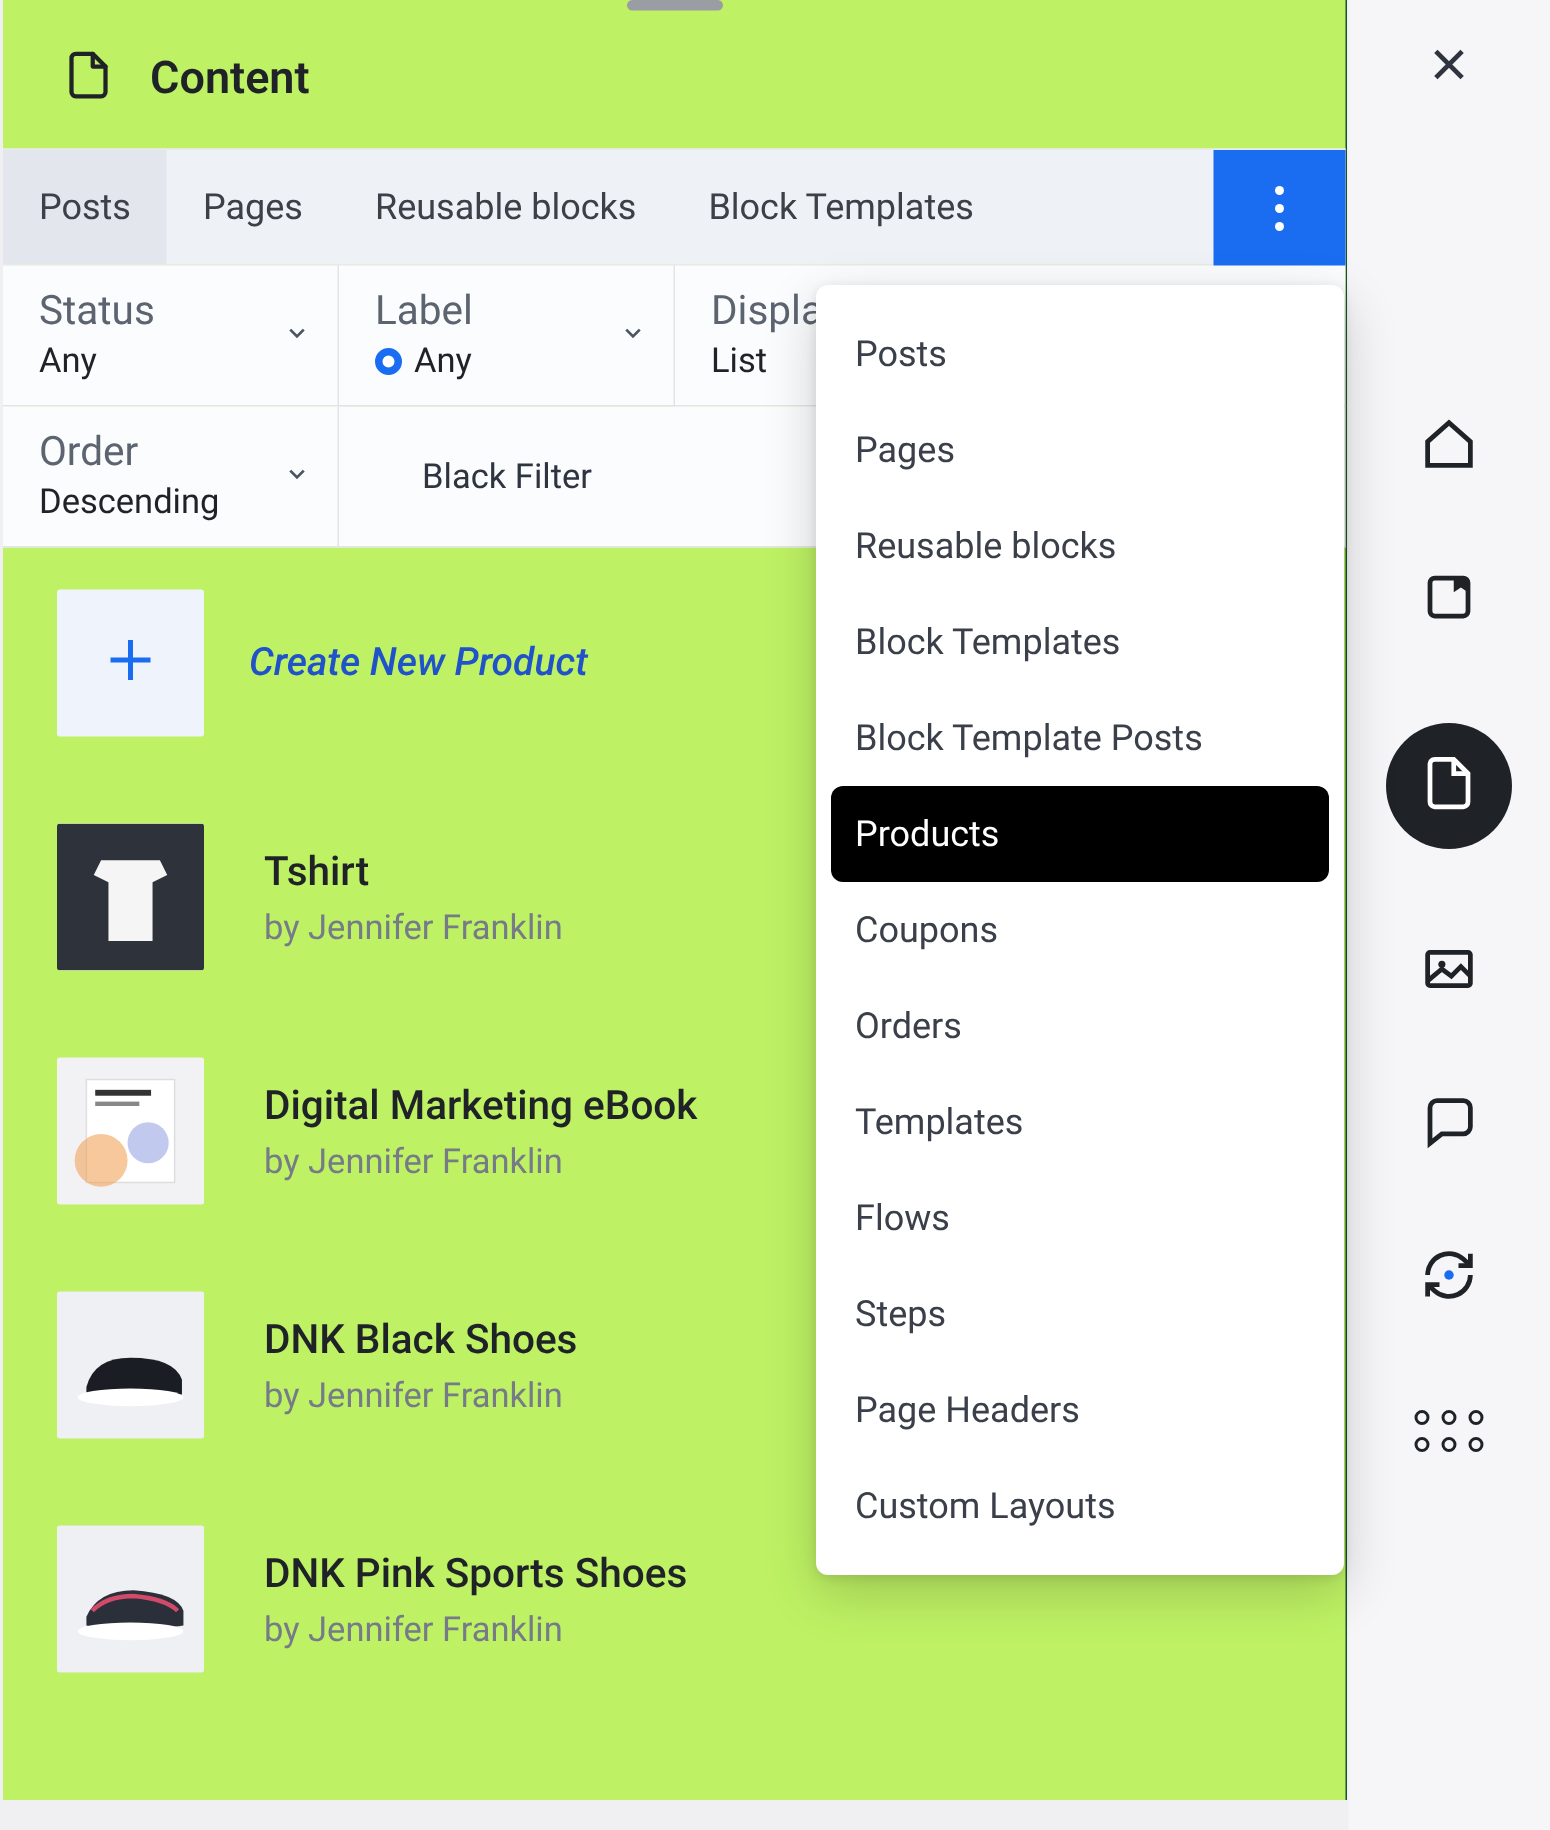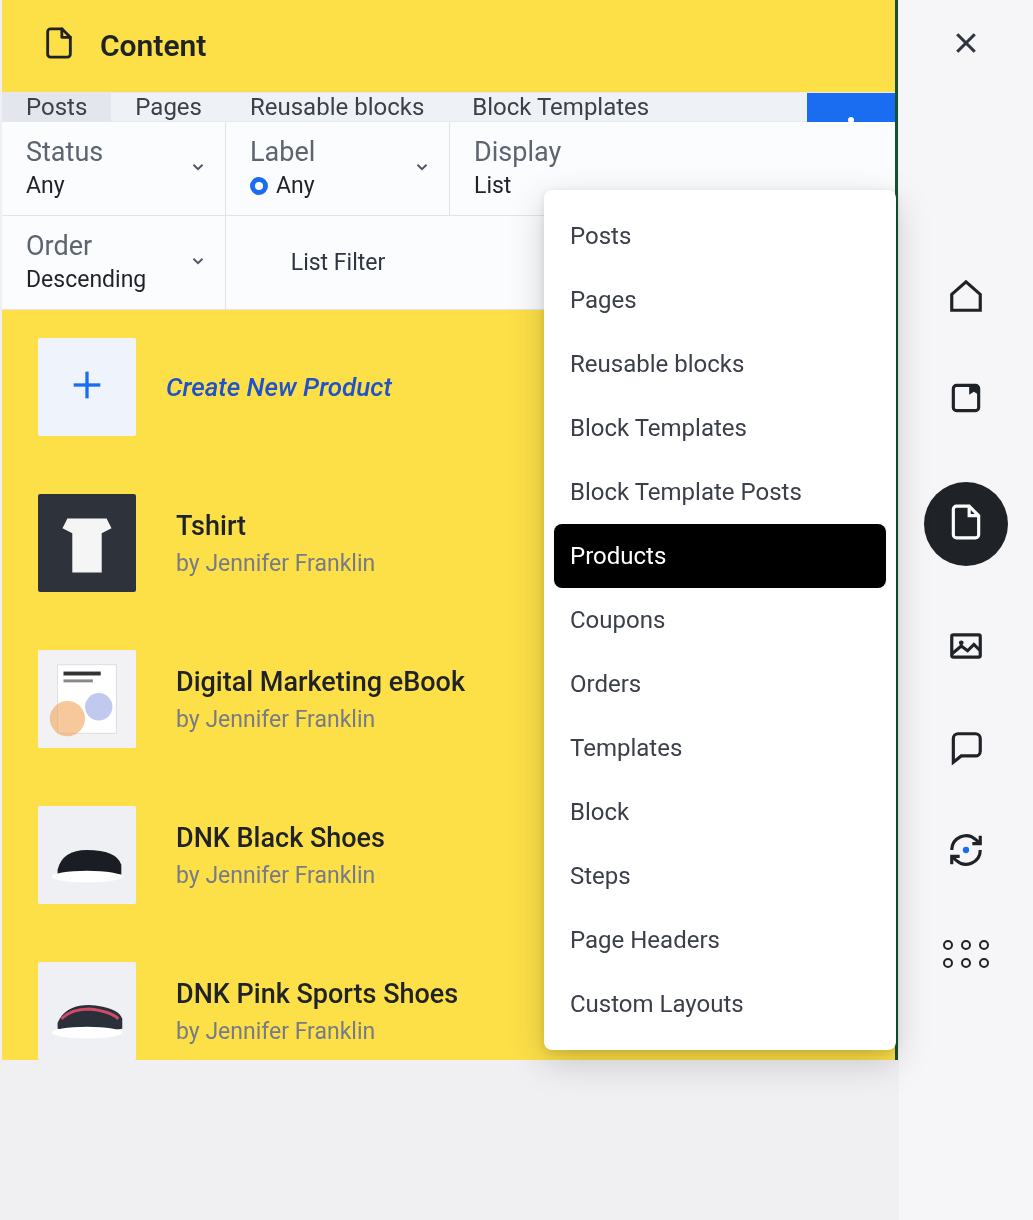--- a/index.html
+++ b/index.html
@@ -9,23 +9,23 @@
       width: 1033px;
       height: 1220px;
       overflow: hidden;
       position: relative;
     }
     .main-panel {
       position: absolute;
       left: 2px;
       top: 0;
       width: 896px;
-      height: 1060px;
-      background: #fde047;
-      border-right: 3px solid #14532d;
+      height: 1200px;
+      background: #bef264;
+      border-right: 1px solid #14532d;
       display: flex;
       flex-direction: column;
     }
     .drag-handle {
       width: 64px;
       height: 7px;
       background: #9a9da3;
       border-radius: 4px;
       margin: 0 auto;
       margin-top: 0px;
@@ -296,21 +296,21 @@
     <div class="filter-cell">
       <div class="filter-label">Order</div>
       <div class="filter-value">Descending</div>
       <span class="filter-chevron">
         <svg viewBox="0 0 24 24" fill="none" stroke-width="2.5">
             <polyline points="6 9 12 15 18 9"></polyline>
           </svg>
       </span>
     </div>
     <div class="reset-cell">
-      <span>List Filter</span>
+      <span>Black Filter</span>
     </div>
     <div class="filter-cell" style="border-right:none;background:#fbfcfd;"></div>
   </div>
 
   <div class="content-list">
     <div class="create-row">
       <div class="create-box">
         <span>
           <svg viewBox="0 0 24 24" fill="none" stroke-width="2">
               <line x1="12" y1="4" x2="12" y2="20"></line>
@@ -385,21 +385,21 @@
 <div class="popover">
   <div class="popover-item">Posts</div>
   <div class="popover-item">Pages</div>
   <div class="popover-item">Reusable blocks</div>
   <div class="popover-item">Block Templates</div>
   <div class="popover-item">Block Template Posts</div>
   <div class="popover-item active">Products</div>
   <div class="popover-item">Coupons</div>
   <div class="popover-item">Orders</div>
   <div class="popover-item">Templates</div>
-  <div class="popover-item">Block</div>
+  <div class="popover-item">Flows</div>
   <div class="popover-item">Steps</div>
   <div class="popover-item">Page Headers</div>
   <div class="popover-item">Custom Layouts</div>
 </div>
 
 <div class="sidebar">
   <div class="sidebar-top close-btn">
     <span>
       <svg viewBox="0 0 24 24" fill="none">
           <line x1="5" y1="5" x2="19" y2="19"></line>

